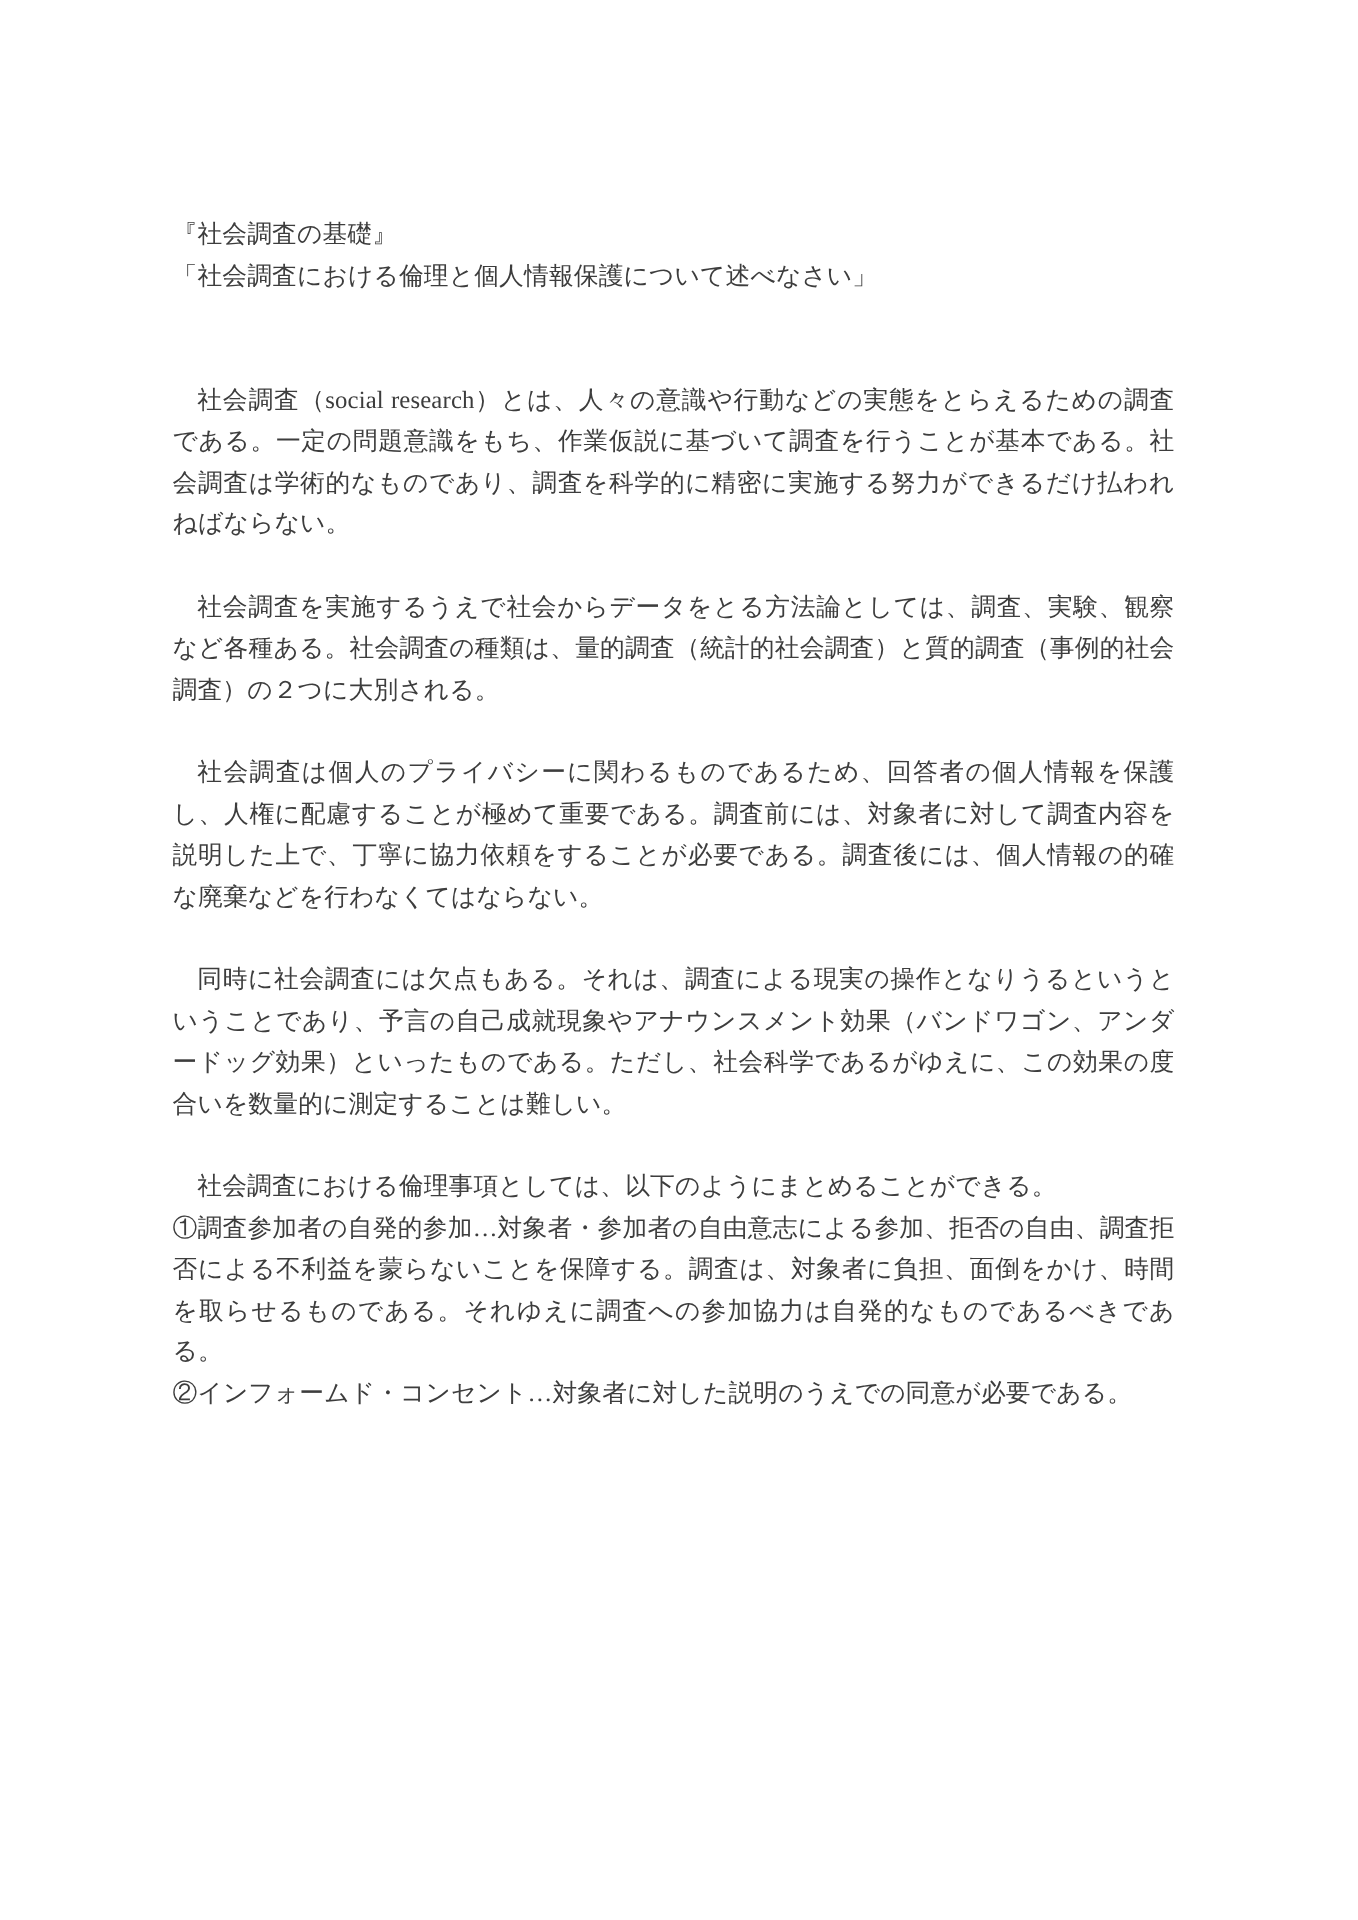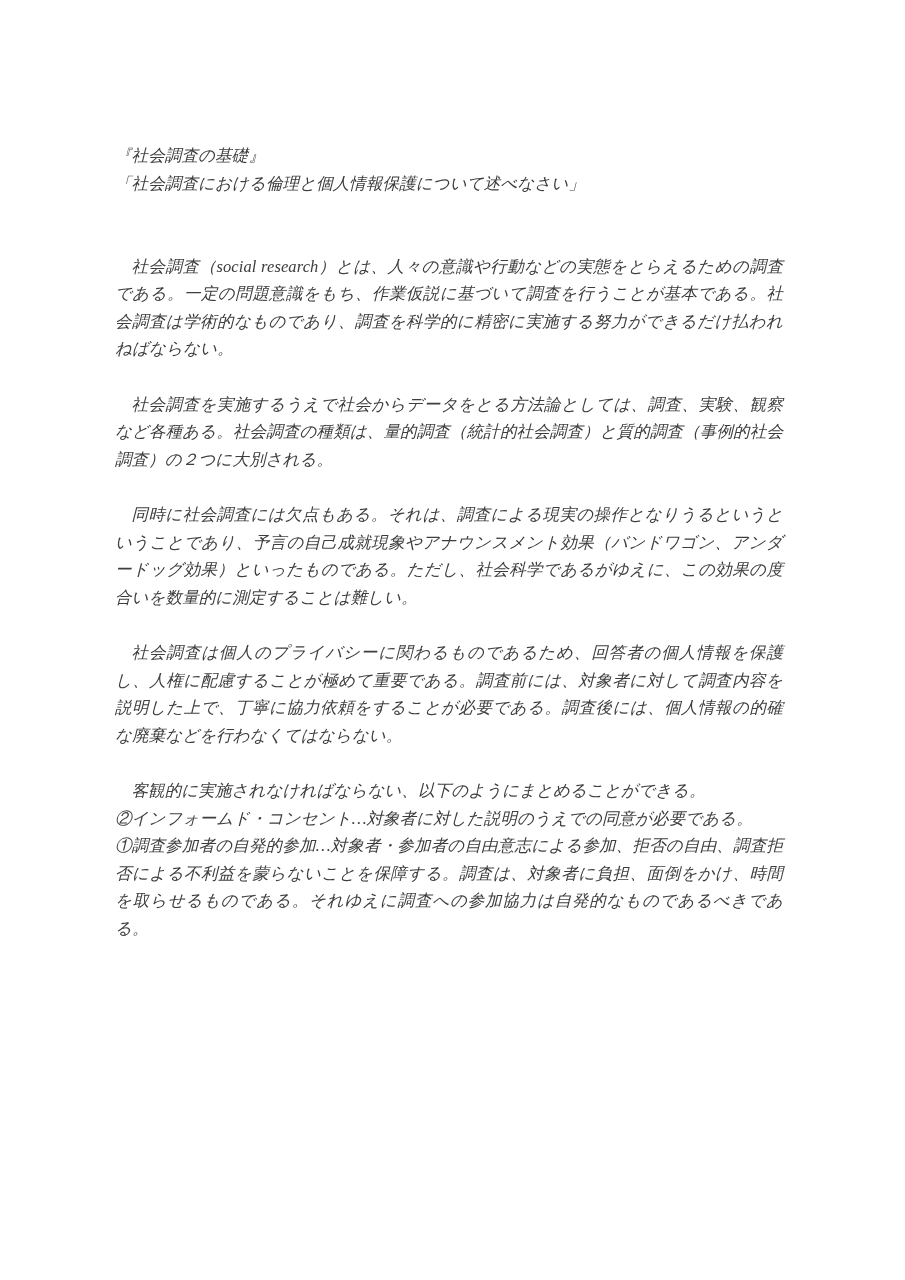--- a/index.html
+++ b/index.html
@@ -18,21 +18,20 @@
     position: absolute;
     left: 115px;
     top: 142px;
     width: 668px;
     font-family: "Liberation Serif", "DejaVu Serif", serif;
     font-size: 16.5px;
     line-height: 27.5px;
     color: #3d3d3d;
     text-align: justify;
     letter-spacing: 0.1px;
-    font-style: italic;
   }
   .doc p {
     margin: 0;
     padding: 0;
   }
   .doc-header p {
     text-align: left;
   }
   .spacer-line {
     height: 27.5px;
@@ -51,21 +50,21 @@
     <div class="doc-header">
       <p>『社会調査の基礎』</p>
       <p>「社会調査における倫理と個人情報保護について述べなさい」</p>
     </div>
 
     <div class="spacer-line"></div>
 
     <div class="doc-body">
       <p class="indent">社会調査（social research）とは、人々の意識や行動などの実態をとらえるための調査である。一定の問題意識をもち、作業仮説に基づいて調査を行うことが基本である。社会調査は学術的なものであり、調査を科学的に精密に実施する努力ができるだけ払われねばならない。</p>
       <p class="indent">社会調査を実施するうえで社会からデータをとる方法論としては、調査、実験、観察など各種ある。社会調査の種類は、量的調査（統計的社会調査）と質的調査（事例的社会調査）の２つに大別される。</p>
+      <p class="indent">社会調査は個人のプライバシーに関わるものであるため、回答者の個人情報を保護し、人権に配慮することが極めて重要である。調査前には、対象者に対して調査内容を説明した上で、丁寧に協力依頼をすることが必要である。調査後には、個人情報の的確な廃棄などを行わなくてはならない。</p>
       <p class="indent">同時に社会調査には欠点もある。それは、調査による現実の操作となりうるというということであり、予言の自己成就現象やアナウンスメント効果（バンドワゴン、アンダードッグ効果）といったものである。ただし、社会科学であるがゆえに、この効果の度合いを数量的に測定することは難しい。</p>
-      <p class="indent">社会調査は個人のプライバシーに関わるものであるため、回答者の個人情報を保護し、人権に配慮することが極めて重要である。調査前には、対象者に対して調査内容を説明した上で、丁寧に協力依頼をすることが必要である。調査後には、個人情報の的確な廃棄などを行わなくてはならない。</p>
-      <p class="indent">客観的に実施されなければならない、以下のようにまとめることができる。</p>
+      <p class="indent">社会調査における倫理事項としては、以下のようにまとめることができる。</p>
+      <p>①調査参加者の自発的参加…対象者・参加者の自由意志による参加、拒否の自由、調査拒否による不利益を蒙らないことを保障する。調査は、対象者に負担、面倒をかけ、時間を取らせるものである。それゆえに調査への参加協力は自発的なものであるべきである。</p>
       <p>②インフォームド・コンセント…対象者に対した説明のうえでの同意が必要である。</p>
-      <p>①調査参加者の自発的参加…対象者・参加者の自由意志による参加、拒否の自由、調査拒否による不利益を蒙らないことを保障する。調査は、対象者に負担、面倒をかけ、時間を取らせるものである。それゆえに調査への参加協力は自発的なものであるべきである。</p>
     </div>
 
   </div>
 </div>
 
 </body></html>

